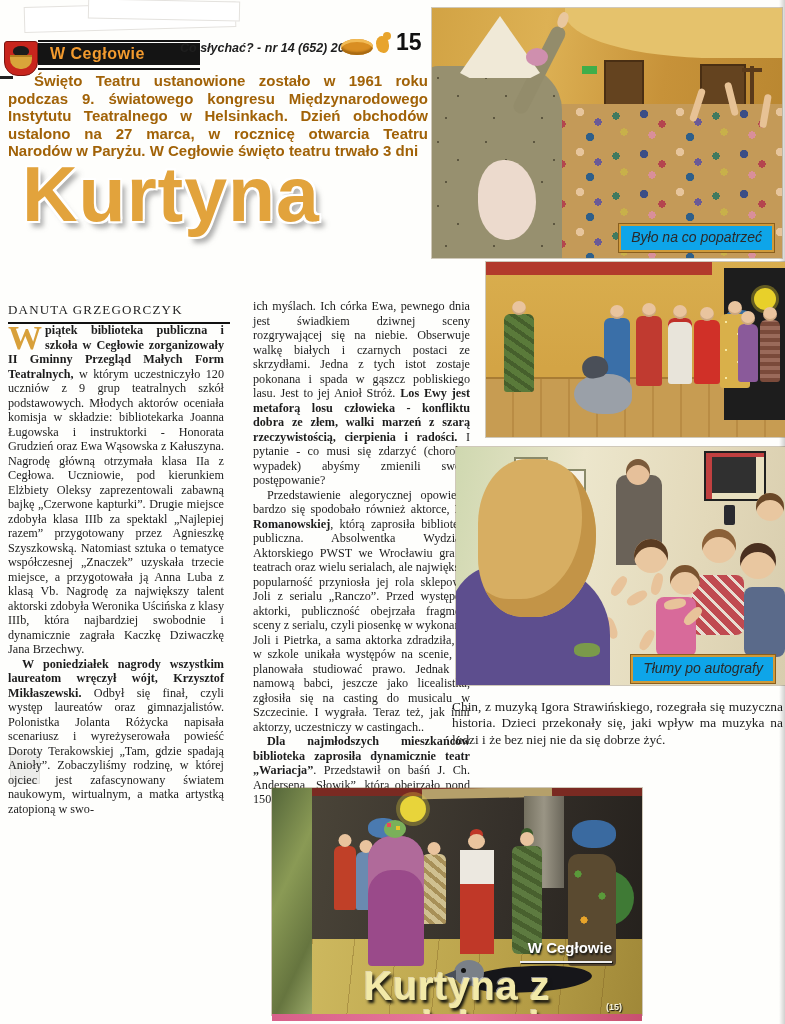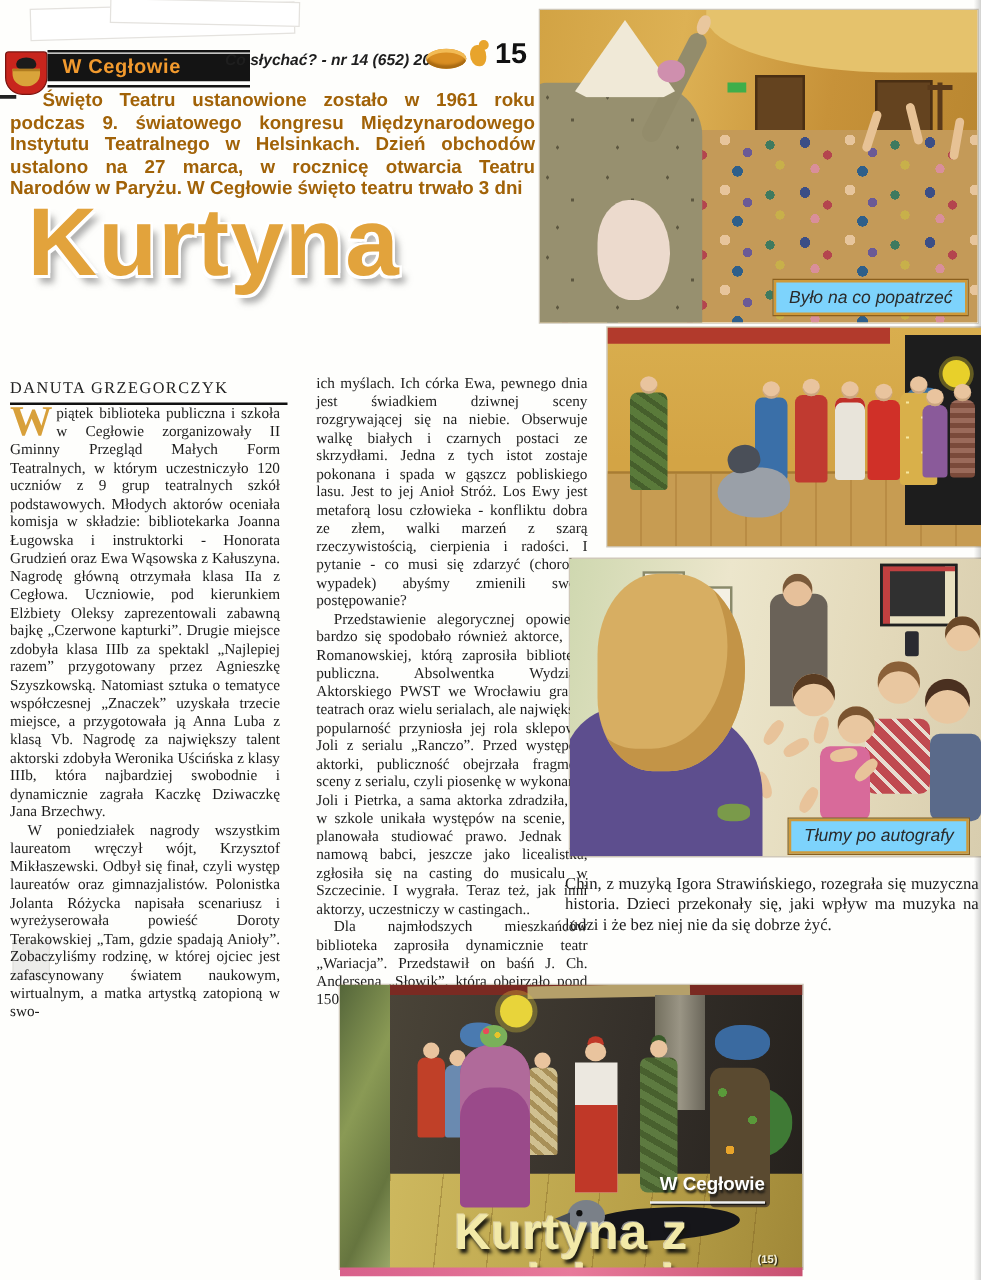--- a/index.html
+++ b/index.html
@@ -45,27 +45,27 @@
   .author{position:absolute;left:8px;top:302px;width:222px;font:13px/15px "Liberation Serif",serif;
         letter-spacing:1.2px;color:#222;border-bottom:2px solid #111;padding-bottom:5px;}
 
   
   .col{position:absolute;font-size:12.2px;line-height:14.5px;text-align:justify;}
   .col1{left:8px;top:323px;width:216px;}
   .col2{left:232px;top:299px;width:217px;margin-left:21px;}
   .col3{left:452px;top:699px;width:331px;font-size:13.4px;line-height:16.4px;}
   .col p{margin:0;text-indent:14px;}
   .col p.no-indent{text-indent:0;}
-  .col .bold{font-weight:normal;}
+  .col .bold{font-weight:bold;}
   .dropcap{float:left;font-weight:bold;font-size:34px;line-height:28px;color:#d8a03a;
         padding:1px 3px 0 0;font-family:"Liberation Serif",serif;}
 
   
   .photo{position:absolute;overflow:hidden;box-shadow:0 0 0 1px rgba(120,100,60,.35);}
-  .caption{position:absolute;background:#7dd3fc;border:2px solid #cf9a3a;box-shadow:0 0 0 1px #8a5f1e;
+  .caption{position:absolute;background:#0ea5e9;border:2px solid #cf9a3a;box-shadow:0 0 0 1px #8a5f1e;
         padding:3px 10px 4px;font:italic 14px/17px "Liberation Sans",sans-serif;color:#2a2a2a;white-space:nowrap;}
 
   
   .photo1{left:432px;top:8px;width:350px;height:250px;}
   .p1-wall{position:absolute;inset:0;background:linear-gradient(100deg,#d2a344,#ddb154 30%,#c79239 62%,#b7852f);}
   .p1-ceiling{position:absolute;left:38%;top:0;right:0;height:50px;background:#e5c26c;border-bottom-left-radius:70% 45px;}
   .p1-exit{position:absolute;left:150px;top:58px;width:15px;height:8px;background:#3fae4a;}
   .p1-door{position:absolute;background:#64431f;border:2px solid #4a2f13;}
   .p1-door.d1{left:172px;top:52px;width:36px;height:88px;}
   .p1-door.d2{left:268px;top:56px;width:42px;height:86px;}

